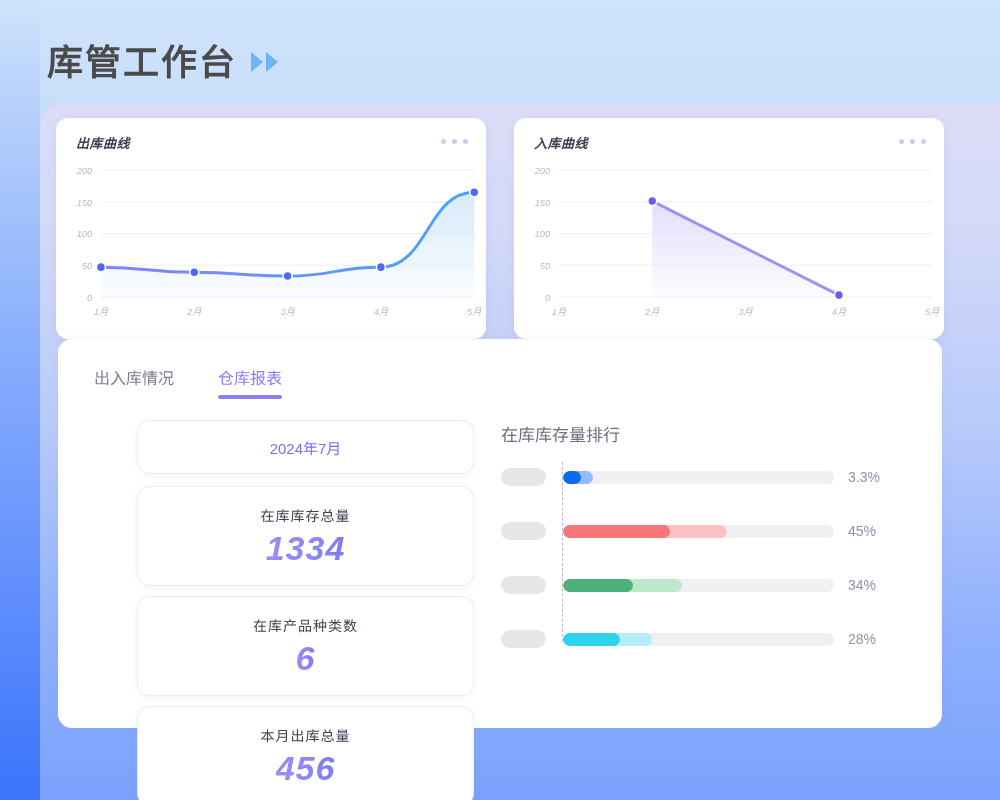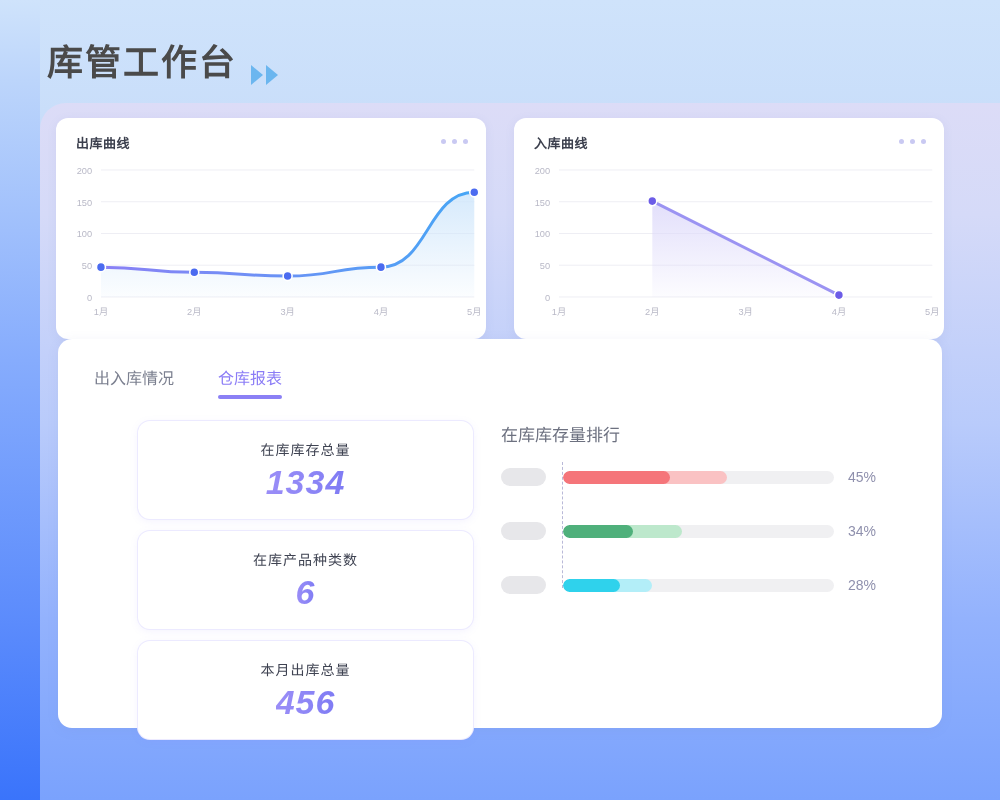--- a/index.html
+++ b/index.html
@@ -20,21 +20,21 @@
   }
   
   .panel {
     position: absolute; left: 40px; top: 103px; width: 960px; height: 697px;
     background: linear-gradient(180deg, #dcdcf7 0%, #d5daf8 16%, #b9cbfb 46%, #93b2fd 74%, #7aa2fd 100%);
     border-top-left-radius: 26px;
   }
   
   .charts-row {
     position: absolute; left: 56px; top: 118px; width: 888px; height: 221px;
-    display: flex; gap: 28px;
+    display: flex; gap: 28px; font-style: italic;
   }
   .chart-card {
     position: relative; flex: 1; background: #ffffff;
     border-radius: 12px; box-shadow: 0 2px 10px rgba(120,130,190,.10);
   }
   .card-title {
     position: absolute; left: 20px; top: 15px;
     font-size: 13px; font-weight: 700; color: #3b3f4d; letter-spacing: .5px;
   }
   .dots { position: absolute; right: 18px; top: 21px; display: flex; gap: 6px; }
@@ -90,21 +90,21 @@
   .rank-pill { width: 45px; height: 18px; border-radius: 9px; background: #e7e7ea; flex: none; }
   .rank-track {
     position: relative; flex: 1; height: 13px; border-radius: 7px; background: #f0f0f2;
     margin-left: 17px; overflow: hidden;
   }
   .seg-light { position: absolute; left: 0; top: 0; height: 100%; border-radius: 7px; }
   .seg-dark  { position: absolute; left: 0; top: 0; height: 100%; border-radius: 7px; }
   .rank-pct { width: 60px; text-align: left; margin-left: 14px; font-size: 14px; color: #8f90ad; flex: none; }
 
   
-  .header { position: absolute; left: 47px; top: 33px; display: flex; align-items: flex-end; gap: 14px; }
+  .header { position: absolute; left: 47px; top: 33px; display: flex; align-items: center; gap: 14px; }
   .header-title { font-size: 36px; font-weight: 700; color: #4a4a4a; letter-spacing: 2px; }
   .arrows { display: flex; gap: 3px; align-items: center; margin-top: 6px; }
   .arrows span {
     width: 0; height: 0; display: block;
     border-top: 10px solid transparent; border-bottom: 10px solid transparent;
     border-left: 12px solid #6bb6ef;
   }
 </style>
 </head>
 <body>
@@ -212,20 +212,21 @@
 </div>
 
 <div class="main-card">
 
   <div class="tabs">
     <div class="tab">出入库情况</div>
     <div class="tab active">仓库报表</div>
   </div>
 
   <div class="stats">
+    <div class="stat-month">2024年7月</div>
     <div class="stat-grid">
 
       <div class="stat-box">
         <div class="stat-label">在库库存总量</div>
         <div class="stat-value">1334</div>
       </div>
 
       <div class="stat-box">
         <div class="stat-label">在库产品种类数</div>
         <div class="stat-value">6</div>
@@ -239,20 +240,28 @@
 
     </div>
   </div>
 
   <div class="ranking">
     <div class="ranking-title">在库库存量排行</div>
     <div class="rank-rows" id="rank-rows">
         <div class="rank-row">
           <div class="rank-pill"></div>
           <div class="rank-track">
+            <div class="seg-light" style="width: 11%; background: rgb(147, 187, 248);"></div>
+            <div class="seg-dark" style="width: 6.5%; background: rgb(11, 106, 240);"></div>
+          </div>
+          <div class="rank-pct">3.3%</div>
+        </div>
+        <div class="rank-row">
+          <div class="rank-pill"></div>
+          <div class="rank-track">
             <div class="seg-light" style="width: 60.5%; background: rgb(250, 194, 195);"></div>
             <div class="seg-dark" style="width: 39.5%; background: rgb(245, 117, 122);"></div>
           </div>
           <div class="rank-pct">45%</div>
         </div>
         <div class="rank-row">
           <div class="rank-pill"></div>
           <div class="rank-track">
             <div class="seg-light" style="width: 44%; background: rgb(189, 232, 204);"></div>
             <div class="seg-dark" style="width: 26%; background: rgb(79, 176, 123);"></div>

